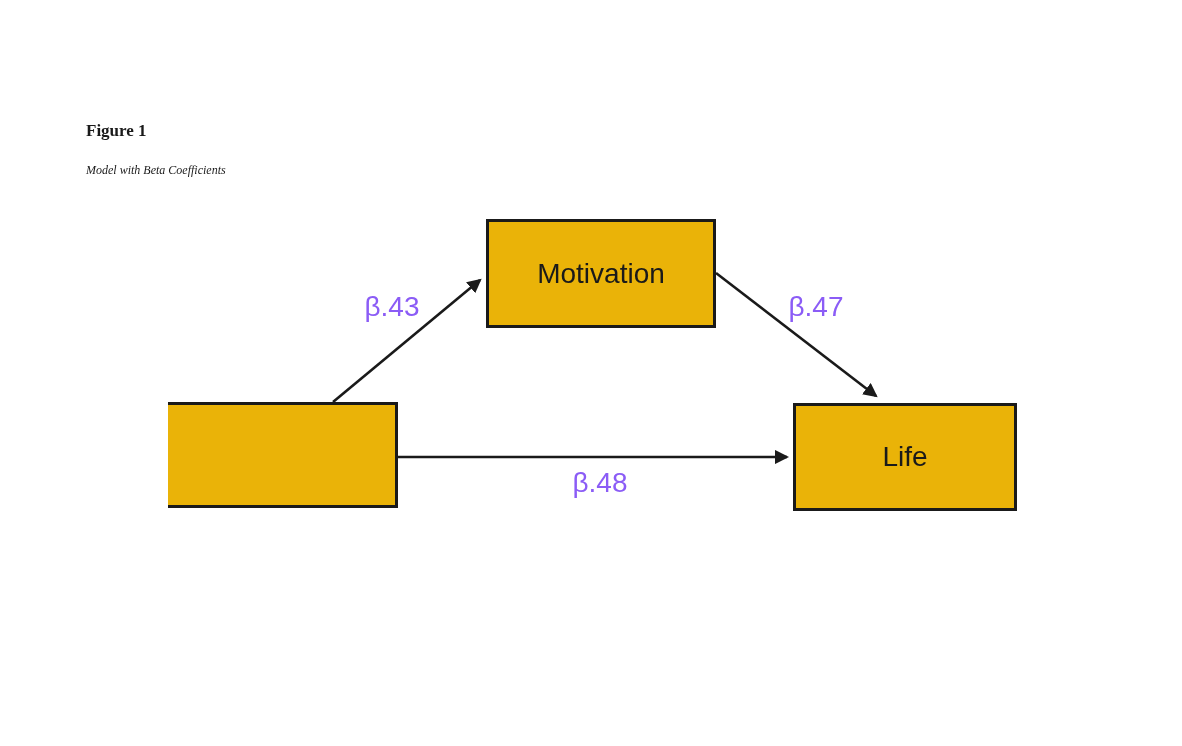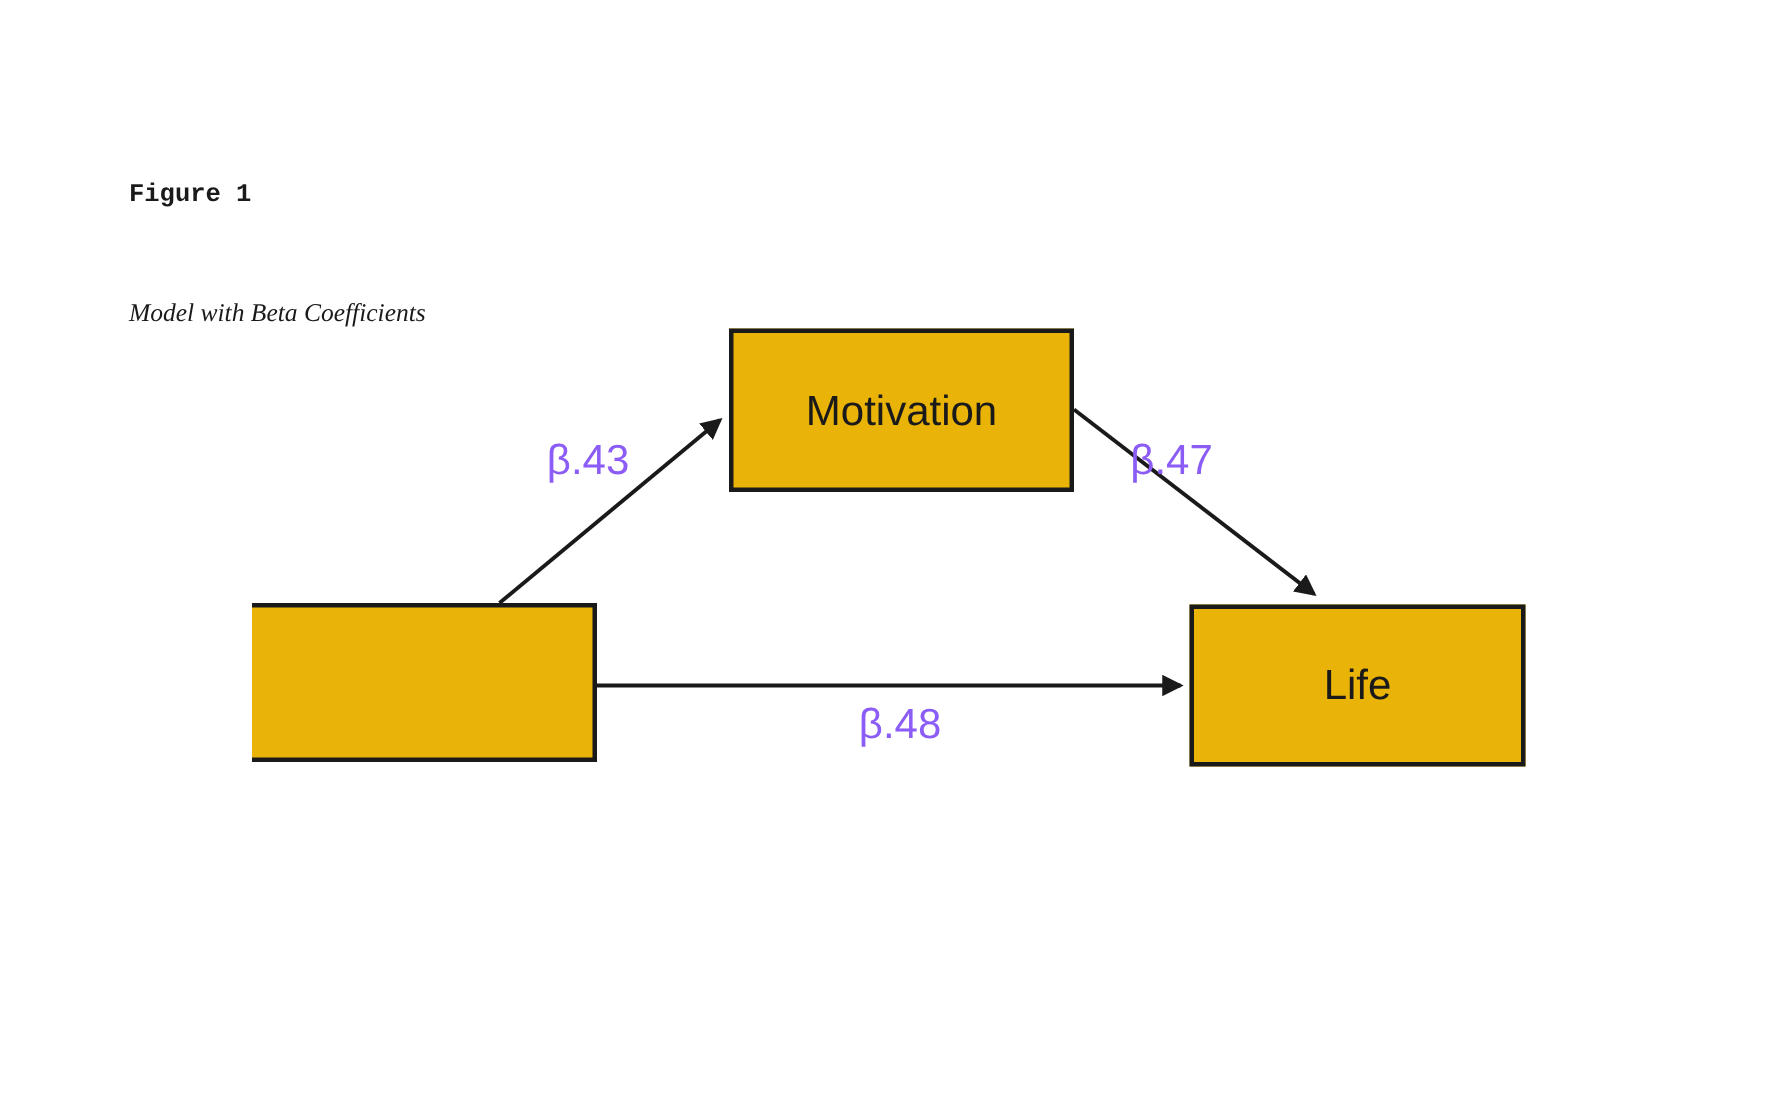--- a/index.html
+++ b/index.html
@@ -9,34 +9,33 @@
     height: 746px;
     background: #ffffff;
     overflow: hidden;
     font-family: "Liberation Sans", sans-serif;
     color: #1a1a1a;
   }
   .figure-label {
     position: absolute;
     left: 86px;
     top: 121px;
-    font-family: Liberation Mono, monospace;
+    font-family: Liberation Serif, serif;
     font-weight: bold;
     font-size: 17px;
     white-space: nowrap;
   }
   .figure-caption {
     position: absolute;
     left: 86px;
     top: 163px;
     font-family: "Liberation Serif", serif;
     font-style: italic;
-    font-size: 17px;
+    font-size: 12px;
     white-space: nowrap;
-    margin-top: 36px;
   }
   .arrow-layer {
     position: absolute;
     left: 0; top: 0;
     width: 1182px;
     height: 746px;
     pointer-events: none;
   }
   .node {
     position: absolute;
@@ -56,21 +55,21 @@
   .node-perceived-independence { left: 168px; top: 402px; width: 230px; height: 106px; border-left: none; }
   .node-life-satisfaction { left: 793px; top: 403px; width: 224px; height: 108px; }
   .path-label {
     position: absolute;
     transform: translate(-50%, -50%);
     font-size: 28px;
     color: #8b5cf6;
     white-space: nowrap;
   }
   .label-a { left: 392px; top: 307px; }
-  .label-b { left: 781px; top: 307px; }
+  .label-b { left: 816px; top: 307px; }
   .label-c { left: 600px; top: 483px; }
 </style>
 </head>
 <body>
 
 <div class="page">
 
   <div class="figure-label">Figure 1</div>
 
   <div class="figure-caption">Model with Beta Coefficients</div>

